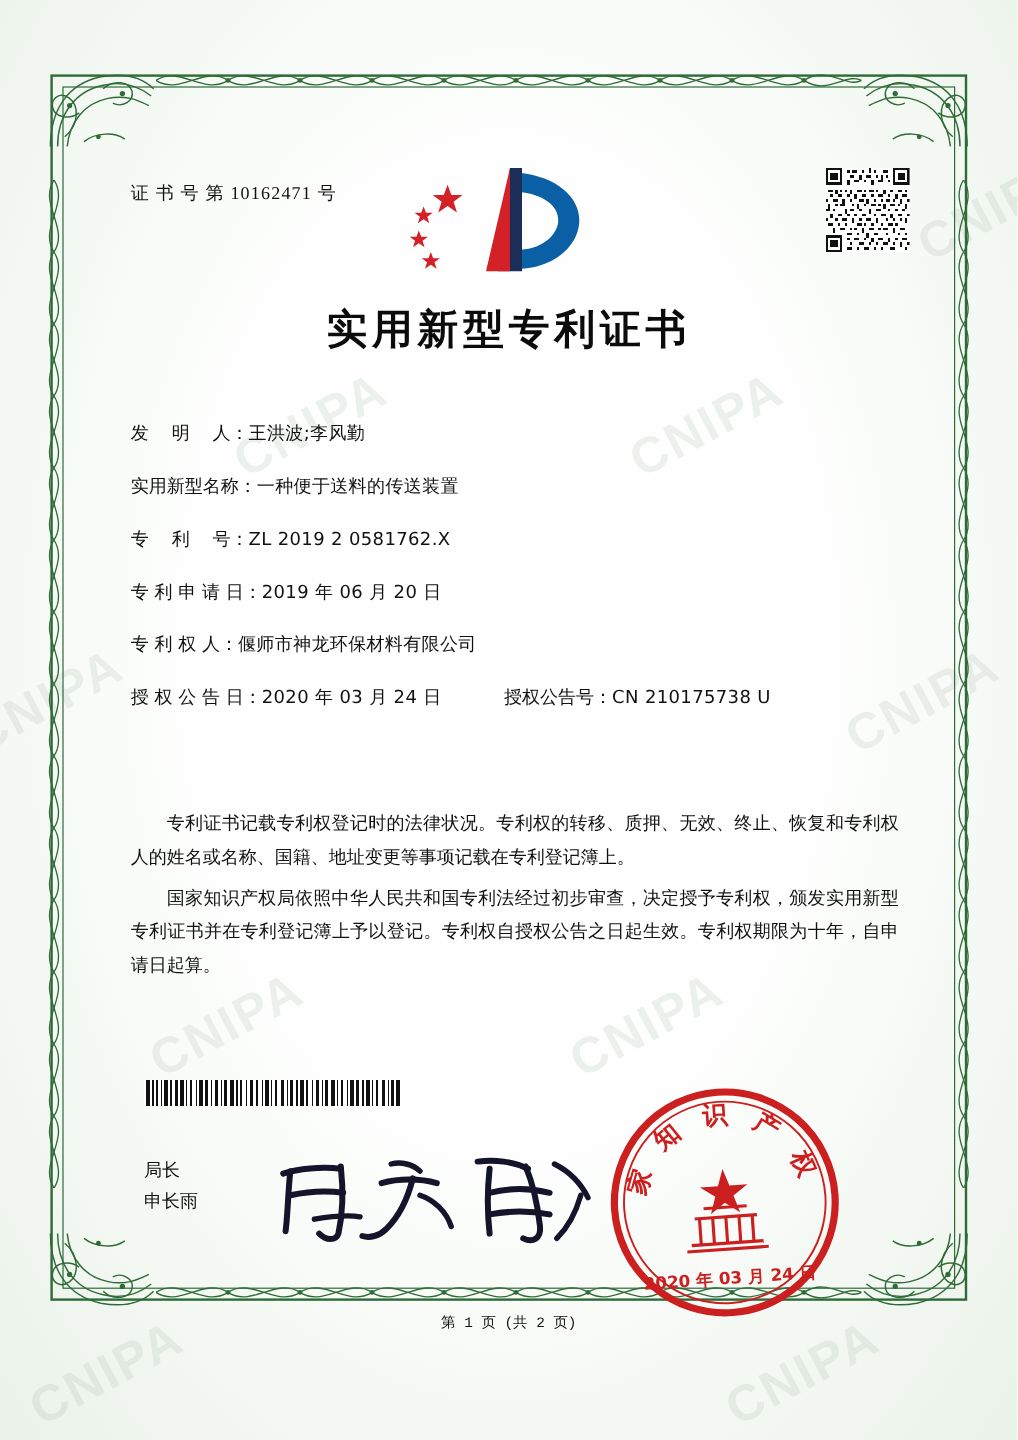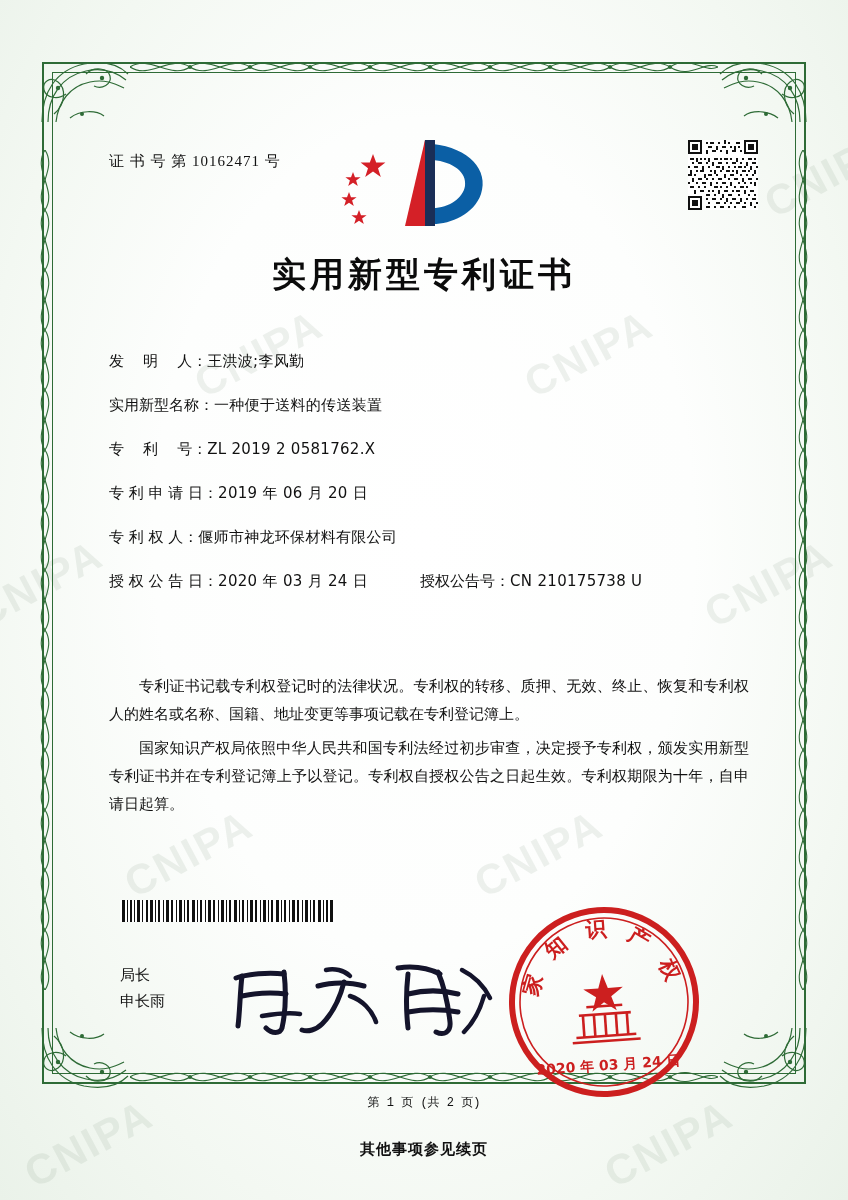--- a/index.html
+++ b/index.html
@@ -732,14 +732,13 @@
             </g>
           </g>
           <text x="100" y="168" text-anchor="middle" font-family="DejaVu Sans, Liberation Sans, sans-serif" font-size="14" fill="#cc1f1f" font-weight="bold">2020 年 03 月 24 日</text>
         </g>
       </svg>
     </div>
 
     <div class="page-no">第 1 页 (共 2 页)</div>
   </div>
 
-  <div class="footnote">其他事项参见续页</div>
 </div>
 
 </body></html>

